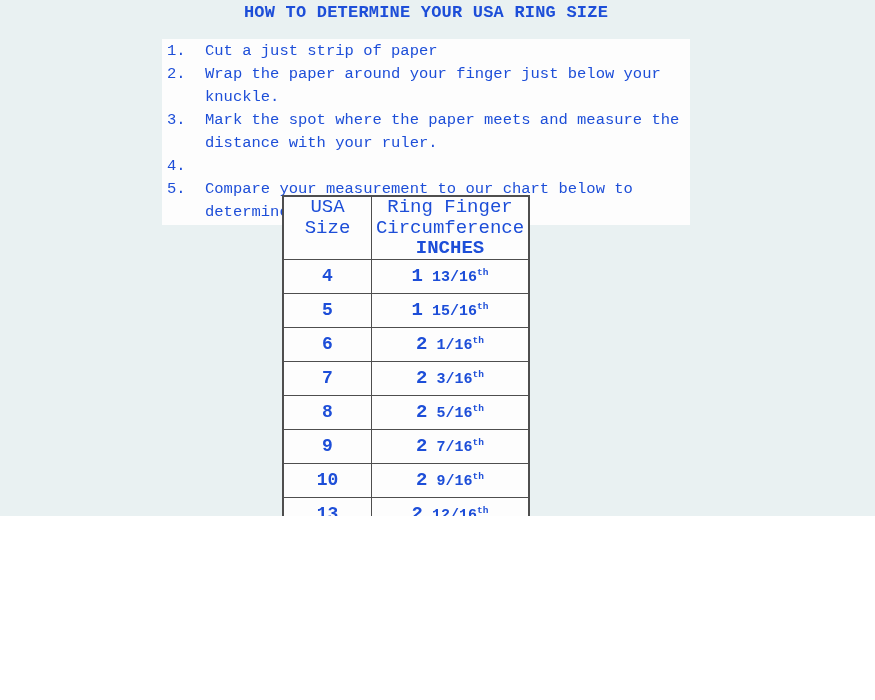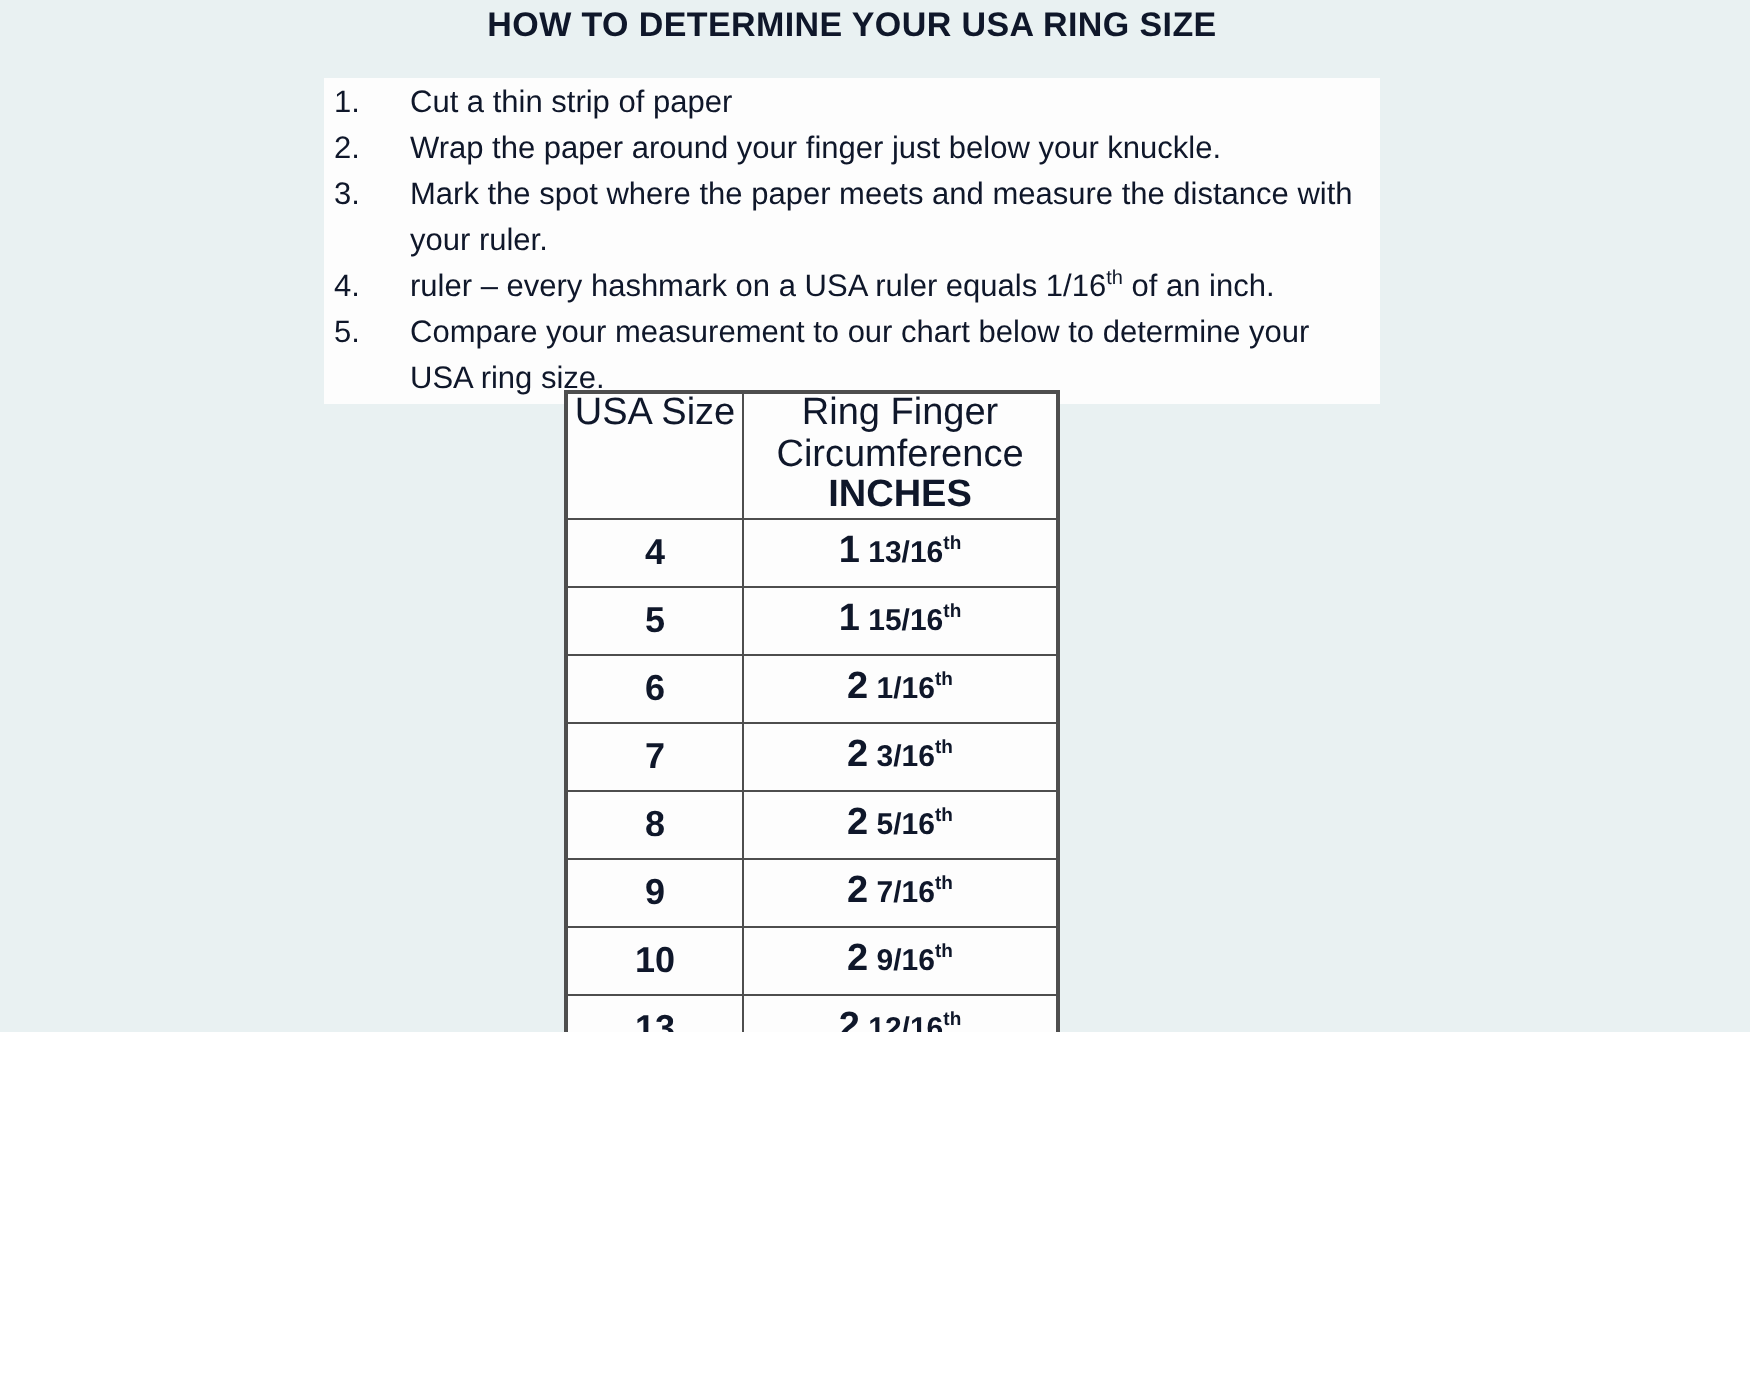--- a/index.html
+++ b/index.html
@@ -1,22 +1,22 @@
 <!DOCTYPE html>
 <html><head>
 <meta charset="utf-8">
 <style>
   html, body { margin: 0; padding: 0; }
   .page {
     position: relative;
     width: 875px;
     height: 516px;
     background: #e9f1f2;
-    font-family: Liberation Sans, sans-serif;
-    color: #0f172a;
+    font-family: Liberation Mono, monospace;
+    color: #1d4ed8;
     overflow: hidden;
   }
   .title {
     position: absolute;
     left: 162px;
     top: 3px;
     width: 528px;
     margin: 0;
     text-align: center;
     font-size: 17px;
@@ -83,39 +83,38 @@
 </head>
 <body>
 
 <div class="page">
   <h1 class="title">HOW TO DETERMINE YOUR USA RING SIZE</h1>
 
   <div class="strip" id="instructions">
       <div class="item">
         <span class="num">1.</span>
         <div class="text">
-          <div class="line">Cut a thin strip of paper</div>
+          <div class="line">Cut a just strip of paper</div>
         </div>
       </div>
       <div class="item">
         <span class="num">2.</span>
         <div class="text">
           <div class="line">Wrap the paper around your finger just below your knuckle.</div>
         </div>
       </div>
       <div class="item">
         <span class="num">3.</span>
         <div class="text">
           <div class="line">Mark the spot where the paper meets and measure the distance with your ruler.</div>
         </div>
       </div>
       <div class="item">
         <span class="num">4.</span>
         <div class="text">
-          <div class="line">ruler – every hashmark on a USA ruler equals 1/16<sup class="ord">th</sup> of an inch.</div>
         </div>
       </div>
       <div class="item">
         <span class="num">5.</span>
         <div class="text">
           <div class="line">Compare your measurement to our chart below to determine your USA ring size.</div>
         </div>
       </div>
     </div>
 

